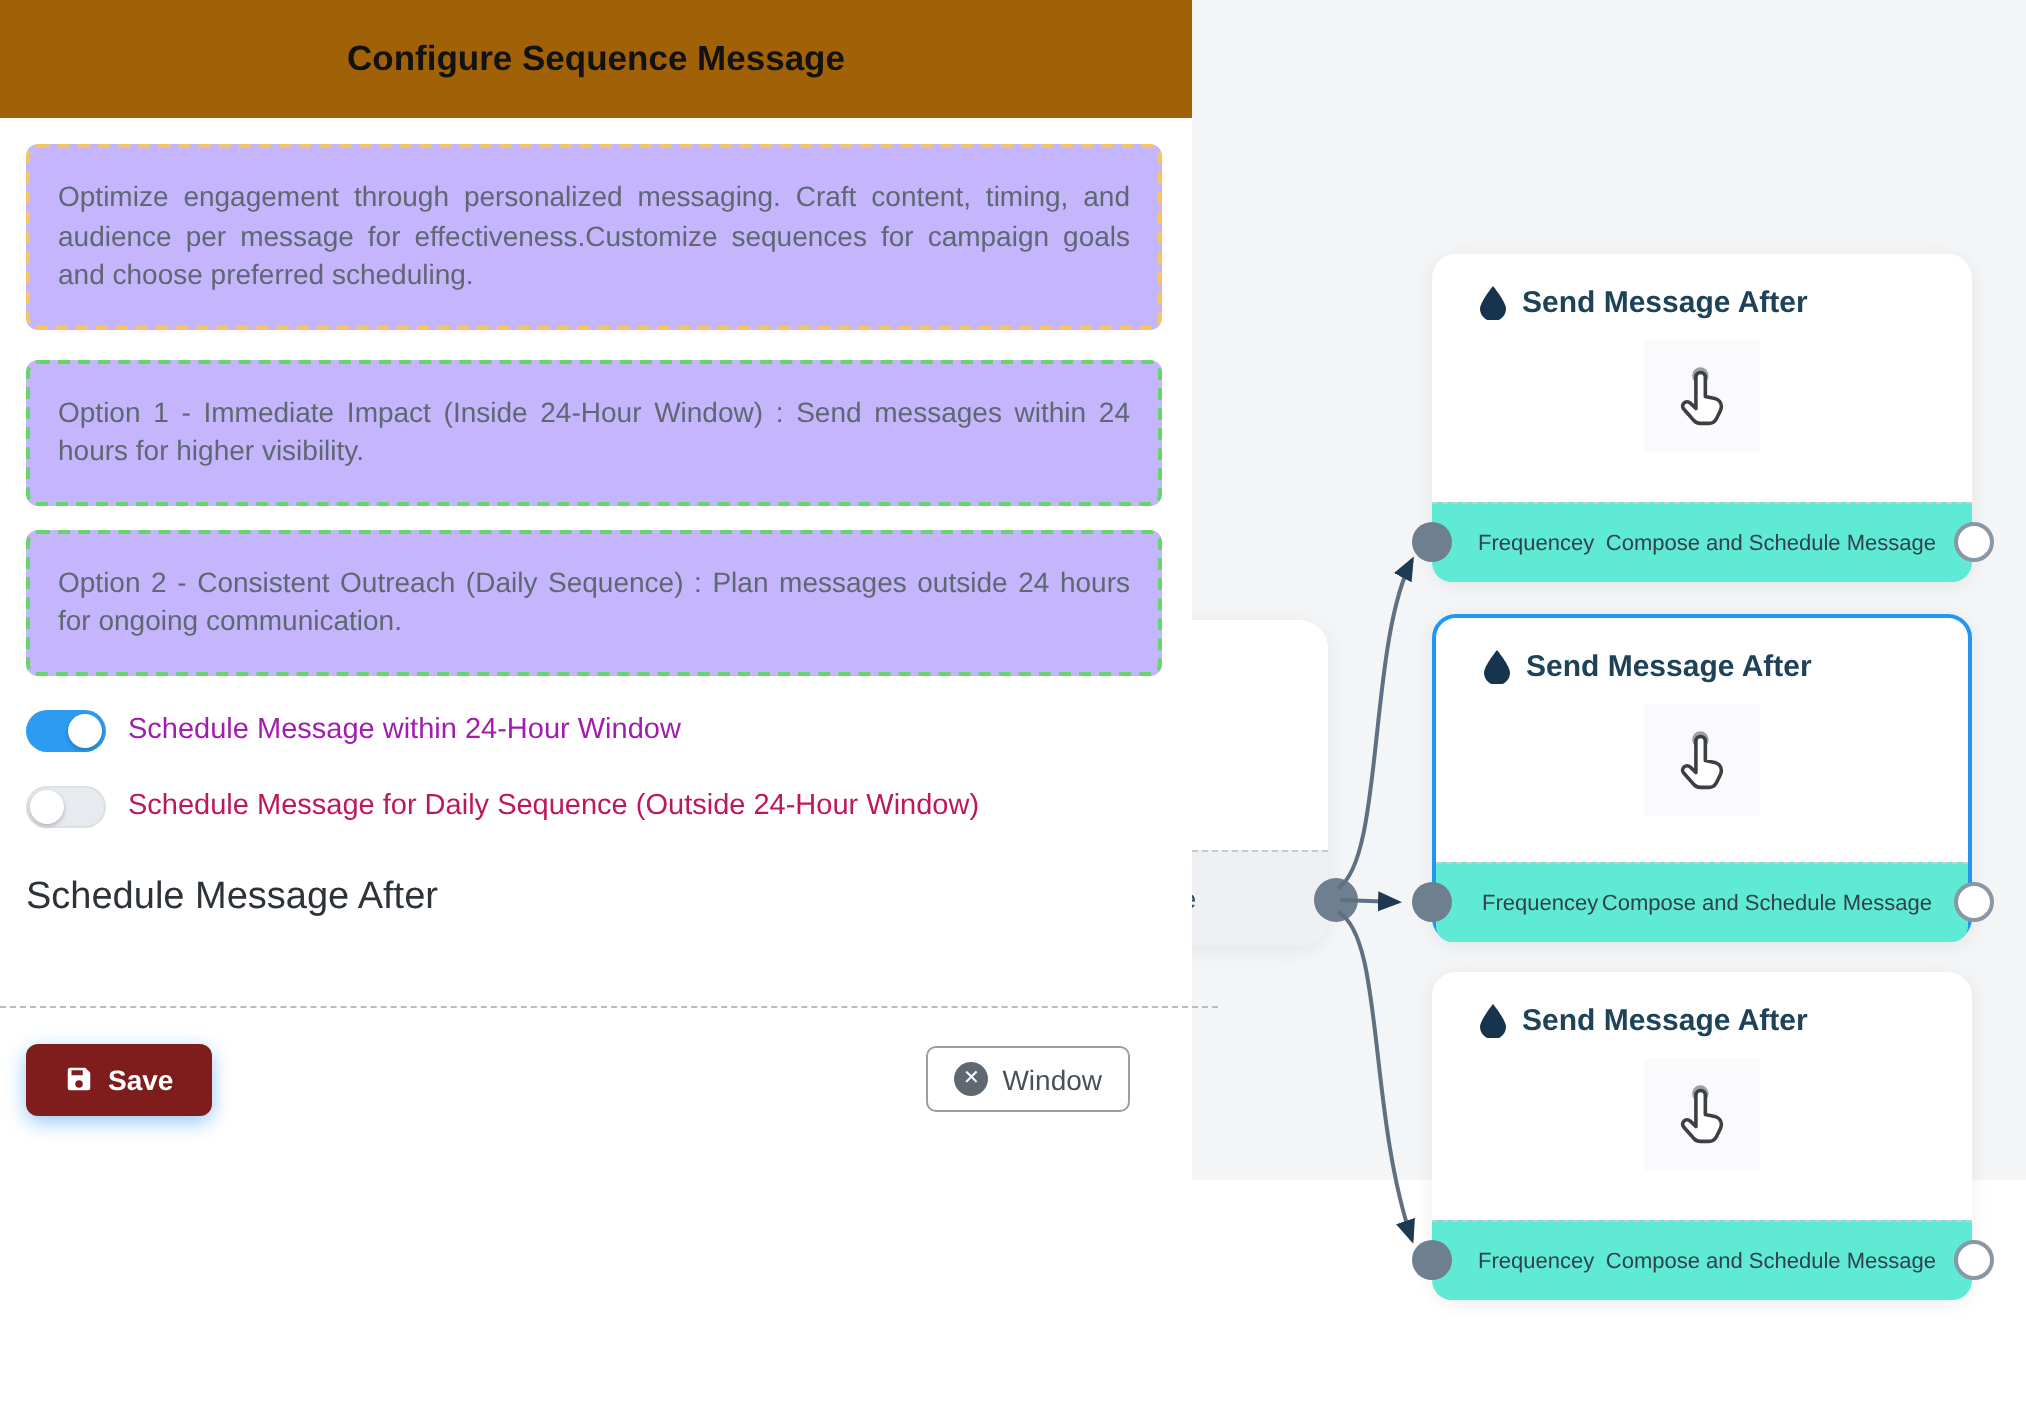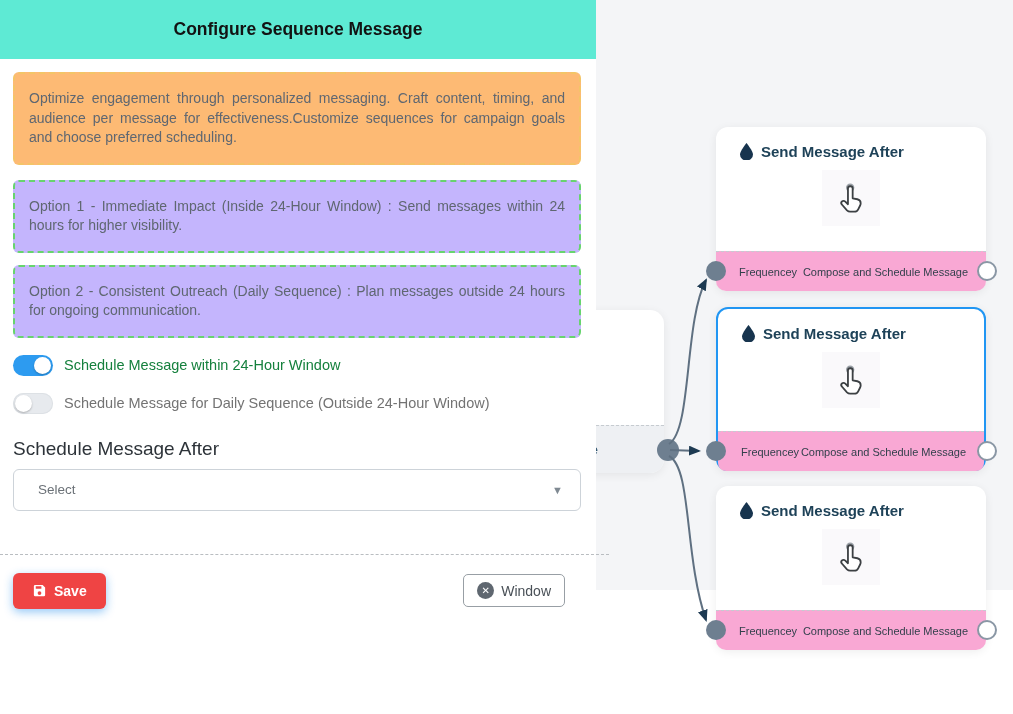--- a/index.html
+++ b/index.html
@@ -22,73 +22,73 @@
 
   .node { position:absolute; left:120px; width:270px; height:164px; background:#fff;
     border-radius:12px; box-shadow:0 2px 10px rgba(0,0,0,.07); z-index:1; }
   .node.selected { border:2px solid #2196f3; }
   .node .nbody { height:124px; padding-top:16px; }
   .node.selected .nbody { height:122px; }
   .node .title-row { display:flex; align-items:center; gap:7px; padding-left:23px;
     font-size:15px; font-weight:700; color:#1e4258; }
   .node .hand-box { width:58px; height:56px; margin:10px auto 0; background:#faf9fb;
     display:flex; align-items:center; justify-content:center; }
-  .node .nfooter { height:40px; border-top:1px dashed #c6cbd0; background:#f9a8d4;
+  .node .nfooter { height:40px; border-top:1px dashed #c6cbd0; background:#5eead4;
     border-radius:0 0 10px 10px; display:flex; align-items:center;
     justify-content:space-between; padding:0 18px 0 23px; font-size:11px; color:#33404c; }
   .node.selected .nfooter { border-radius:0 0 8px 8px; }
   .port-in { position:absolute; left:-10px; bottom:10px; width:20px; height:20px;
     border-radius:50%; background:#6e7f90; }
   .node.selected .port-in { left:-12px; bottom:8px; }
   .port-out { position:absolute; right:-11px; bottom:10px; width:20px; height:20px;
     border-radius:50%; background:#fff; border:2.5px solid #8a97a5; }
   .node.selected .port-out { right:-13px; bottom:8px; }
 
   .edges { position:absolute; left:0; top:0; width:417px; height:714px; z-index:3;
     pointer-events:none; }
 
   
   .panel { position:absolute; left:0; top:0; width:596px; height:714px; background:#fff;
     z-index:10; }
-  .panel-header { height:59px; background:#5eead4; display:flex; align-items:center;
+  .panel-header { height:59px; background:#a16207; display:flex; align-items:center;
     justify-content:center; }
   .panel-title { font-size:17.5px; font-weight:700; color:#121212; }
   .panel-body { padding:13px 15px 0 13px; }
 
   .note-box { border-radius:6px; padding:15px 14px; font-size:14px; line-height:19.5px;
     color:#5f6771; text-align:justify; }
-  .info-box { border:2px dashed #f3c567; background:#fdba74; margin-bottom:15px; }
+  .info-box { border:2px dashed #f3c567; background:#c4b5fd; margin-bottom:15px; }
   .option-box { border:2px dashed #67d46e; background:#c4b5fd; margin-bottom:12px; }
 
   .toggle-row { display:flex; align-items:center; gap:11px; margin-top:17px; }
   .toggle { width:40px; height:21px; border-radius:11px; position:relative; flex:0 0 auto;
     cursor:pointer; }
   .toggle.on { background:#2d9bf0; }
   .toggle.off { background:#e7eaee; box-shadow:inset 0 0 0 1px #dde1e5; }
   .knob { position:absolute; top:2px; width:17px; height:17px; border-radius:50%;
     background:#fff; box-shadow:0 1px 2px rgba(0,0,0,.25); }
   .toggle.on .knob { right:2px; }
   .toggle.off .knob { left:2px; }
-  .toggle-label { font-size:14.5px; color:#15803d; }
-  .toggle-label.muted { color:#737373; }
+  .toggle-label { font-size:14.5px; color:#a21caf; }
+  .toggle-label.muted { color:#be185d; }
 
   .field-label { margin-top:24px; font-size:19px; color:#2d3339; }
   .select-box { margin-top:9px; width:568px; height:42px; border:1px solid #cdd3d9;
     border-radius:6px; background:#fff; display:flex; align-items:center;
     justify-content:space-between; padding:0 17px 0 24px; cursor:pointer; }
   .select-value { font-size:13.5px; color:#6b7177; }
   .caret { font-size:11px; color:#7f8992; }
 
   .divider { border-top:1px dashed #b9bdc1; margin:43px 0 0 -13px; width:609px; }
 
   .panel-footer { display:flex; align-items:center; justify-content:space-between;
     padding:18px 16px 0 0; }
   .btn { display:inline-flex; align-items:center; gap:7px; border-radius:6px;
     font-size:14px; cursor:pointer; }
-  .btn-save { background:#ef4444; color:#fff; font-weight:700; padding:10px 19px;
+  .btn-save { background:#7f1d1d; color:#fff; font-weight:700; padding:10px 19px;
     border:none; box-shadow:0 3px 10px rgba(19,133,236,.45); }
   .btn-close { background:#fff; color:#495057; border:1px solid #989fa5; border-radius:5px;
     padding:7px 13px; }
   .close-glyph { width:17px; height:17px; border-radius:50%; background:#5f6770; color:#fff;
     font-size:10px; line-height:17px; text-align:center; display:inline-block; }
 </style>
 </head>
 <body>
 
 <div class="flow">
@@ -202,24 +202,20 @@
 
     <div class="toggle-row">
       <div class="toggle off">
         <div class="knob"></div>
       </div>
       <span class="toggle-label muted">Schedule Message for Daily Sequence (Outside 24-Hour Window)</span>
     </div>
 
     <div class="field-label">Schedule Message After</div>
 
-    <div class="select-box">
-      <span class="select-value">Select</span>
-      <span class="caret">▼</span>
-    </div>
 
     <div class="divider"></div>
 
     <div class="panel-footer">
       <button class="btn btn-save">
         <svg width="15" height="15" viewBox="0 0 24 24">
           <path fill="#fff" d="M17 3H5a2 2 0 0 0-2 2v14a2 2 0 0 0 2 2h14a2 2 0 0 0 2-2V7l-4-4zM12 19a3 3 0 1 1 0-6 3 3 0 0 1 0 6zm3-10H6V5h9v4z"></path>
         </svg>
         <span>Save</span>
       </button>

